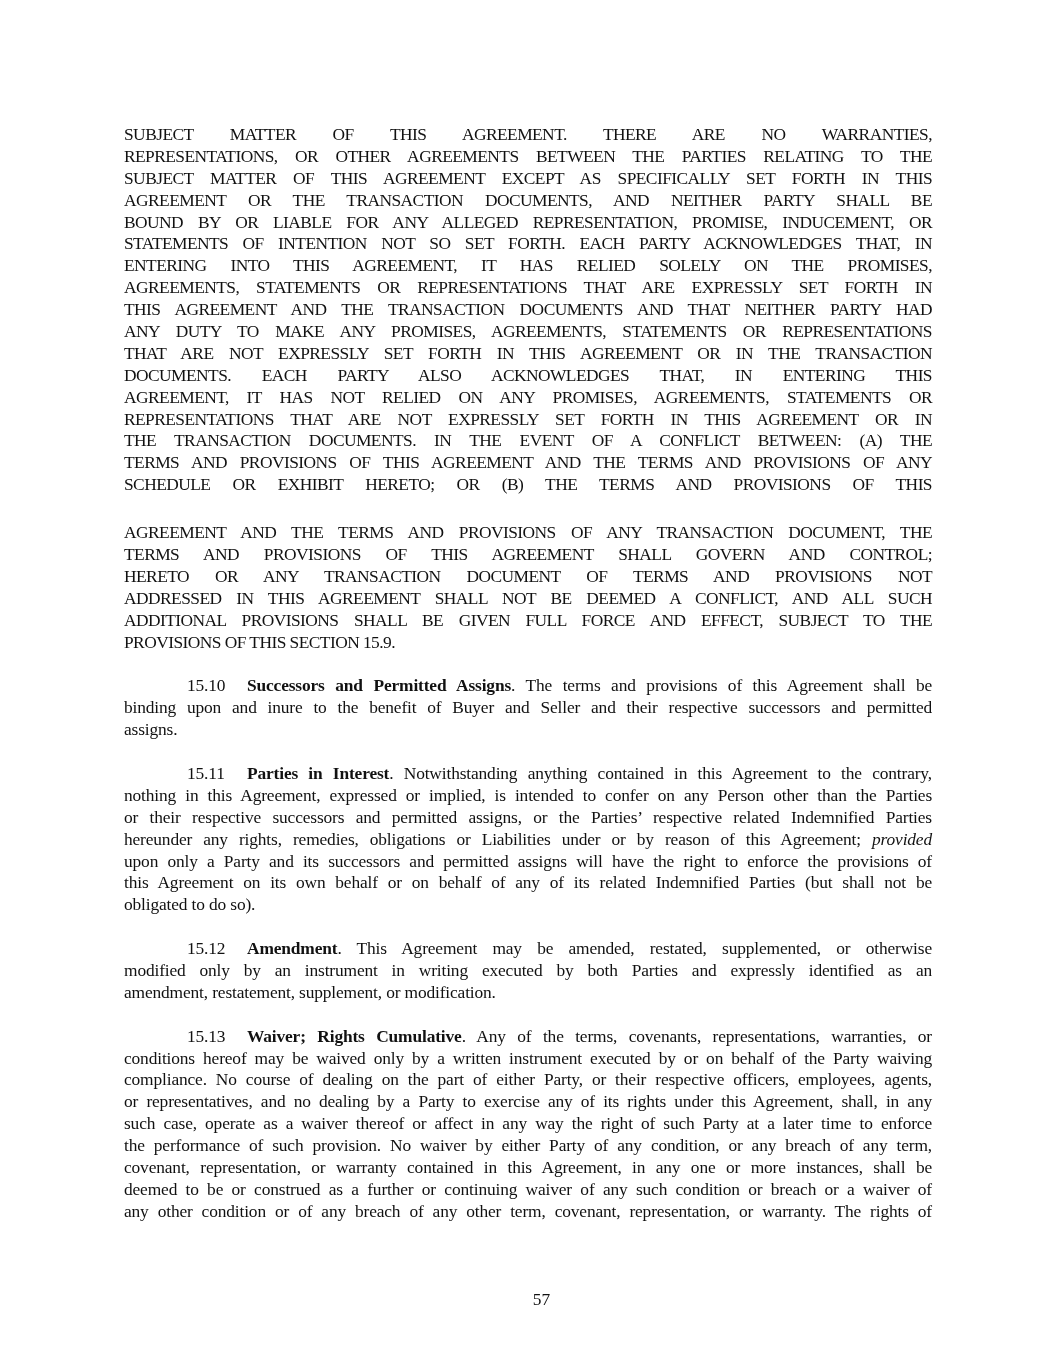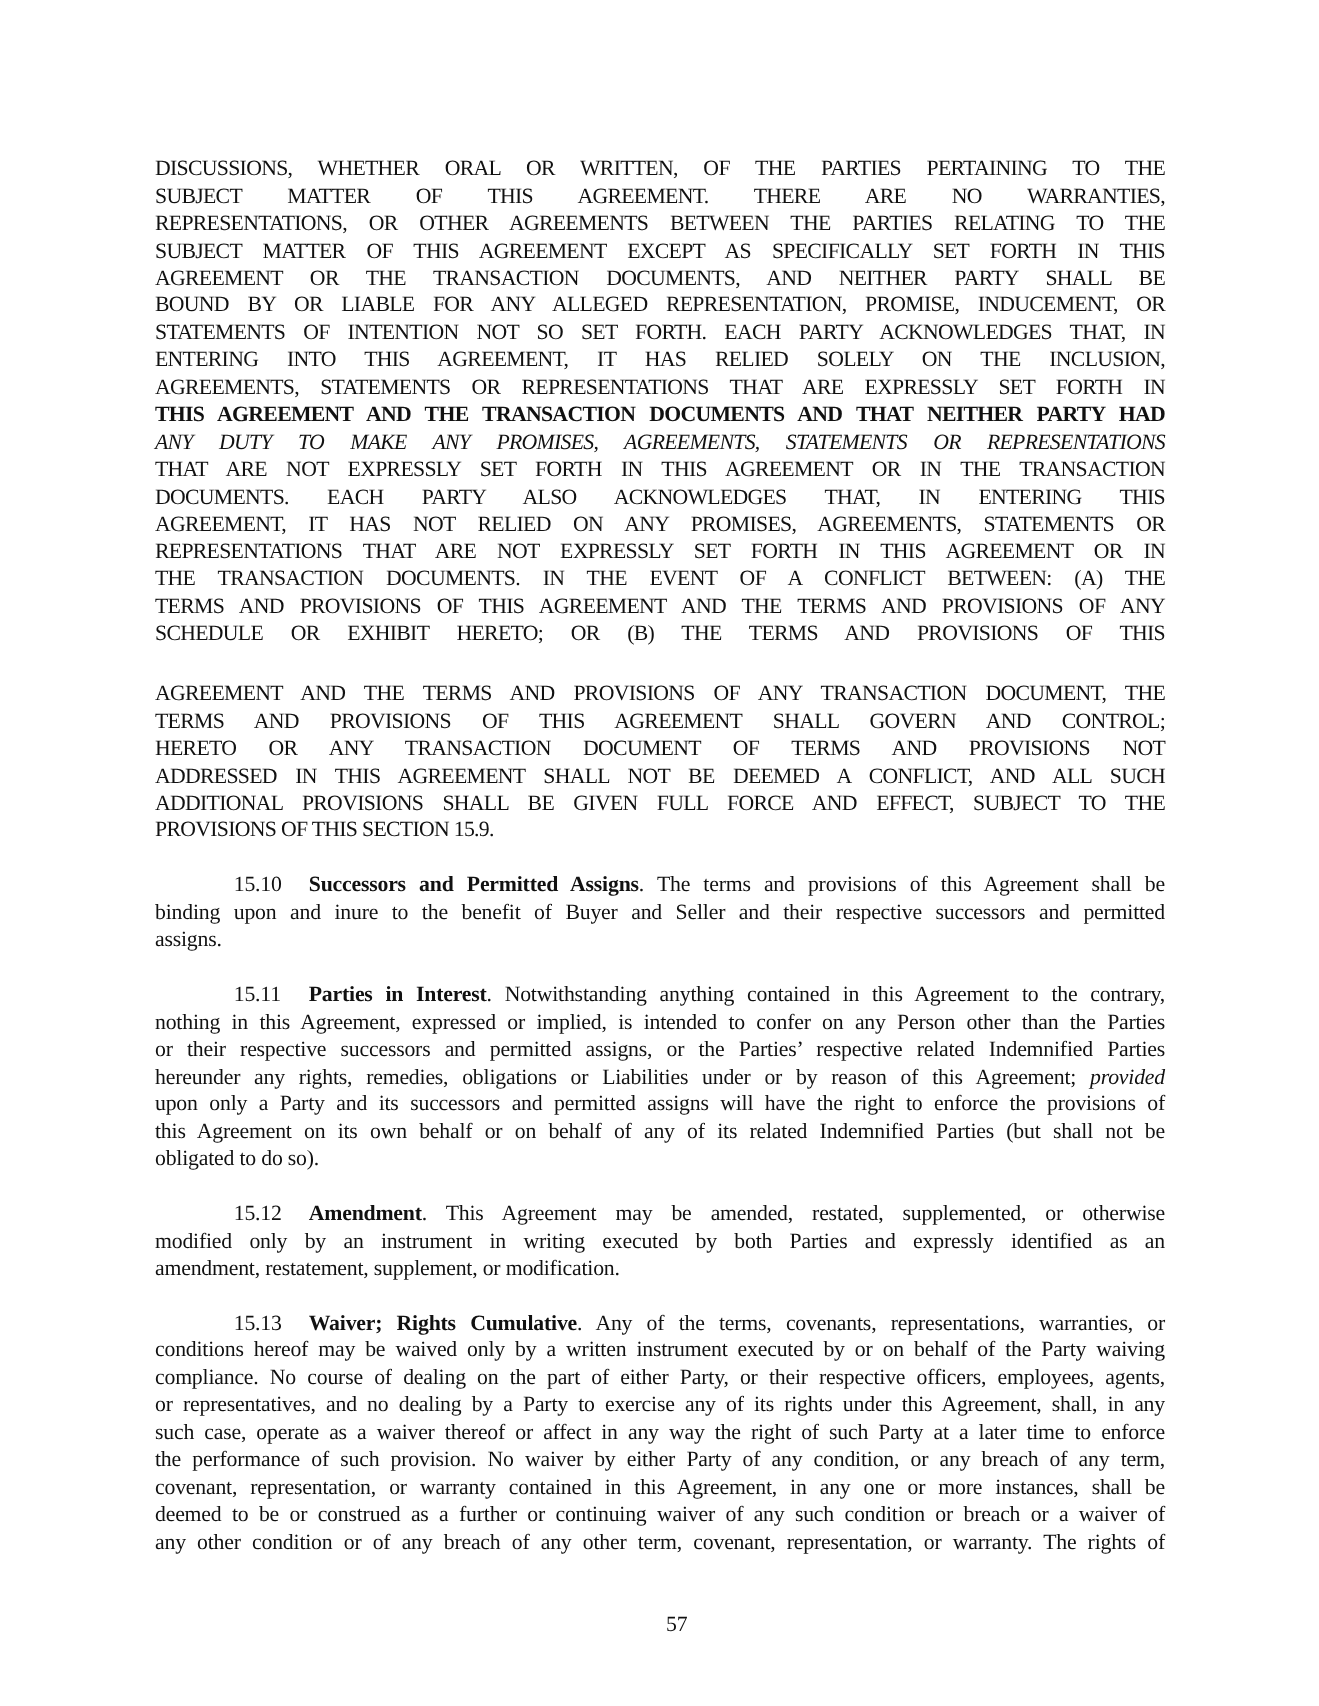--- a/index.html
+++ b/index.html
@@ -69,31 +69,30 @@
     text-align: center;
     font-size: 17.4px;
   }
 </style>
 </head>
 <body>
 
 <div class="page">
 
   <div class="para caps-para">
-    <span class="line caps" style="display: block; width: 808px;">DISCUSSIONS, WHETHER ORAL OR WRITTEN, OF THE PARTIES PERTAINING TO THE</span>
     <span class="line caps" style="display: block; width: 808px;">SUBJECT MATTER OF THIS AGREEMENT. THERE ARE NO WARRANTIES,</span>
     <span class="line caps" style="display: block; width: 808px;">REPRESENTATIONS, OR OTHER AGREEMENTS BETWEEN THE PARTIES RELATING TO THE</span>
     <span class="line caps" style="display: block; width: 808px;">SUBJECT MATTER OF THIS AGREEMENT EXCEPT AS SPECIFICALLY SET FORTH IN THIS</span>
     <span class="line caps" style="display: block; width: 808px;">AGREEMENT OR THE TRANSACTION DOCUMENTS, AND NEITHER PARTY SHALL BE</span>
     <span class="line caps" style="display: block; width: 808px;">BOUND BY OR LIABLE FOR ANY ALLEGED REPRESENTATION, PROMISE, INDUCEMENT, OR</span>
     <span class="line caps" style="display: block; width: 808px;">STATEMENTS OF INTENTION NOT SO SET FORTH. EACH PARTY ACKNOWLEDGES THAT, IN</span>
-    <span class="line caps" style="display: block; width: 808px;">ENTERING INTO THIS AGREEMENT, IT HAS RELIED SOLELY ON THE INCLUSION,</span>
+    <span class="line caps" style="display: block; width: 808px;">ENTERING INTO THIS AGREEMENT, IT HAS RELIED SOLELY ON THE PROMISES,</span>
     <span class="line caps" style="display: block; width: 808px;">AGREEMENTS, STATEMENTS OR REPRESENTATIONS THAT ARE EXPRESSLY SET FORTH IN</span>
-    <span class="line caps" style="display: block; width: 808px; font-weight: bold;">THIS AGREEMENT AND THE TRANSACTION DOCUMENTS AND THAT NEITHER PARTY HAD</span>
-    <span class="line caps" style="display: block; width: 808px; font-style: italic;">ANY DUTY TO MAKE ANY PROMISES, AGREEMENTS, STATEMENTS OR REPRESENTATIONS</span>
+    <span class="line caps" style="display: block; width: 808px;">THIS AGREEMENT AND THE TRANSACTION DOCUMENTS AND THAT NEITHER PARTY HAD</span>
+    <span class="line caps" style="display: block; width: 808px;">ANY DUTY TO MAKE ANY PROMISES, AGREEMENTS, STATEMENTS OR REPRESENTATIONS</span>
     <span class="line caps" style="display: block; width: 808px;">THAT ARE NOT EXPRESSLY SET FORTH IN THIS AGREEMENT OR IN THE TRANSACTION</span>
     <span class="line caps" style="display: block; width: 808px;">DOCUMENTS. EACH PARTY ALSO ACKNOWLEDGES THAT, IN ENTERING THIS</span>
     <span class="line caps" style="display: block; width: 808px;">AGREEMENT, IT HAS NOT RELIED ON ANY PROMISES, AGREEMENTS, STATEMENTS OR</span>
     <span class="line caps" style="display: block; width: 808px;">REPRESENTATIONS THAT ARE NOT EXPRESSLY SET FORTH IN THIS AGREEMENT OR IN</span>
     <span class="line caps" style="display: block; width: 808px;">THE TRANSACTION DOCUMENTS. IN THE EVENT OF A CONFLICT BETWEEN:  (A) THE</span>
     <span class="line caps" style="display: block; width: 808px;">TERMS AND PROVISIONS OF THIS AGREEMENT AND THE TERMS AND PROVISIONS OF ANY</span>
     <span class="line caps" style="display: block; width: 808px;">SCHEDULE OR EXHIBIT HERETO; OR (B) THE TERMS AND PROVISIONS OF THIS</span>
     <span class="line caps" style="display: block; width: 808px; margin-top: 26px;">AGREEMENT AND THE TERMS AND PROVISIONS OF ANY TRANSACTION DOCUMENT, THE</span>
     <span class="line caps" style="display: block; width: 808px;">TERMS AND PROVISIONS OF THIS AGREEMENT SHALL GOVERN AND CONTROL;</span>
     <span class="line caps" style="display: block; width: 808px;">HERETO OR ANY TRANSACTION DOCUMENT OF TERMS AND PROVISIONS NOT</span>

